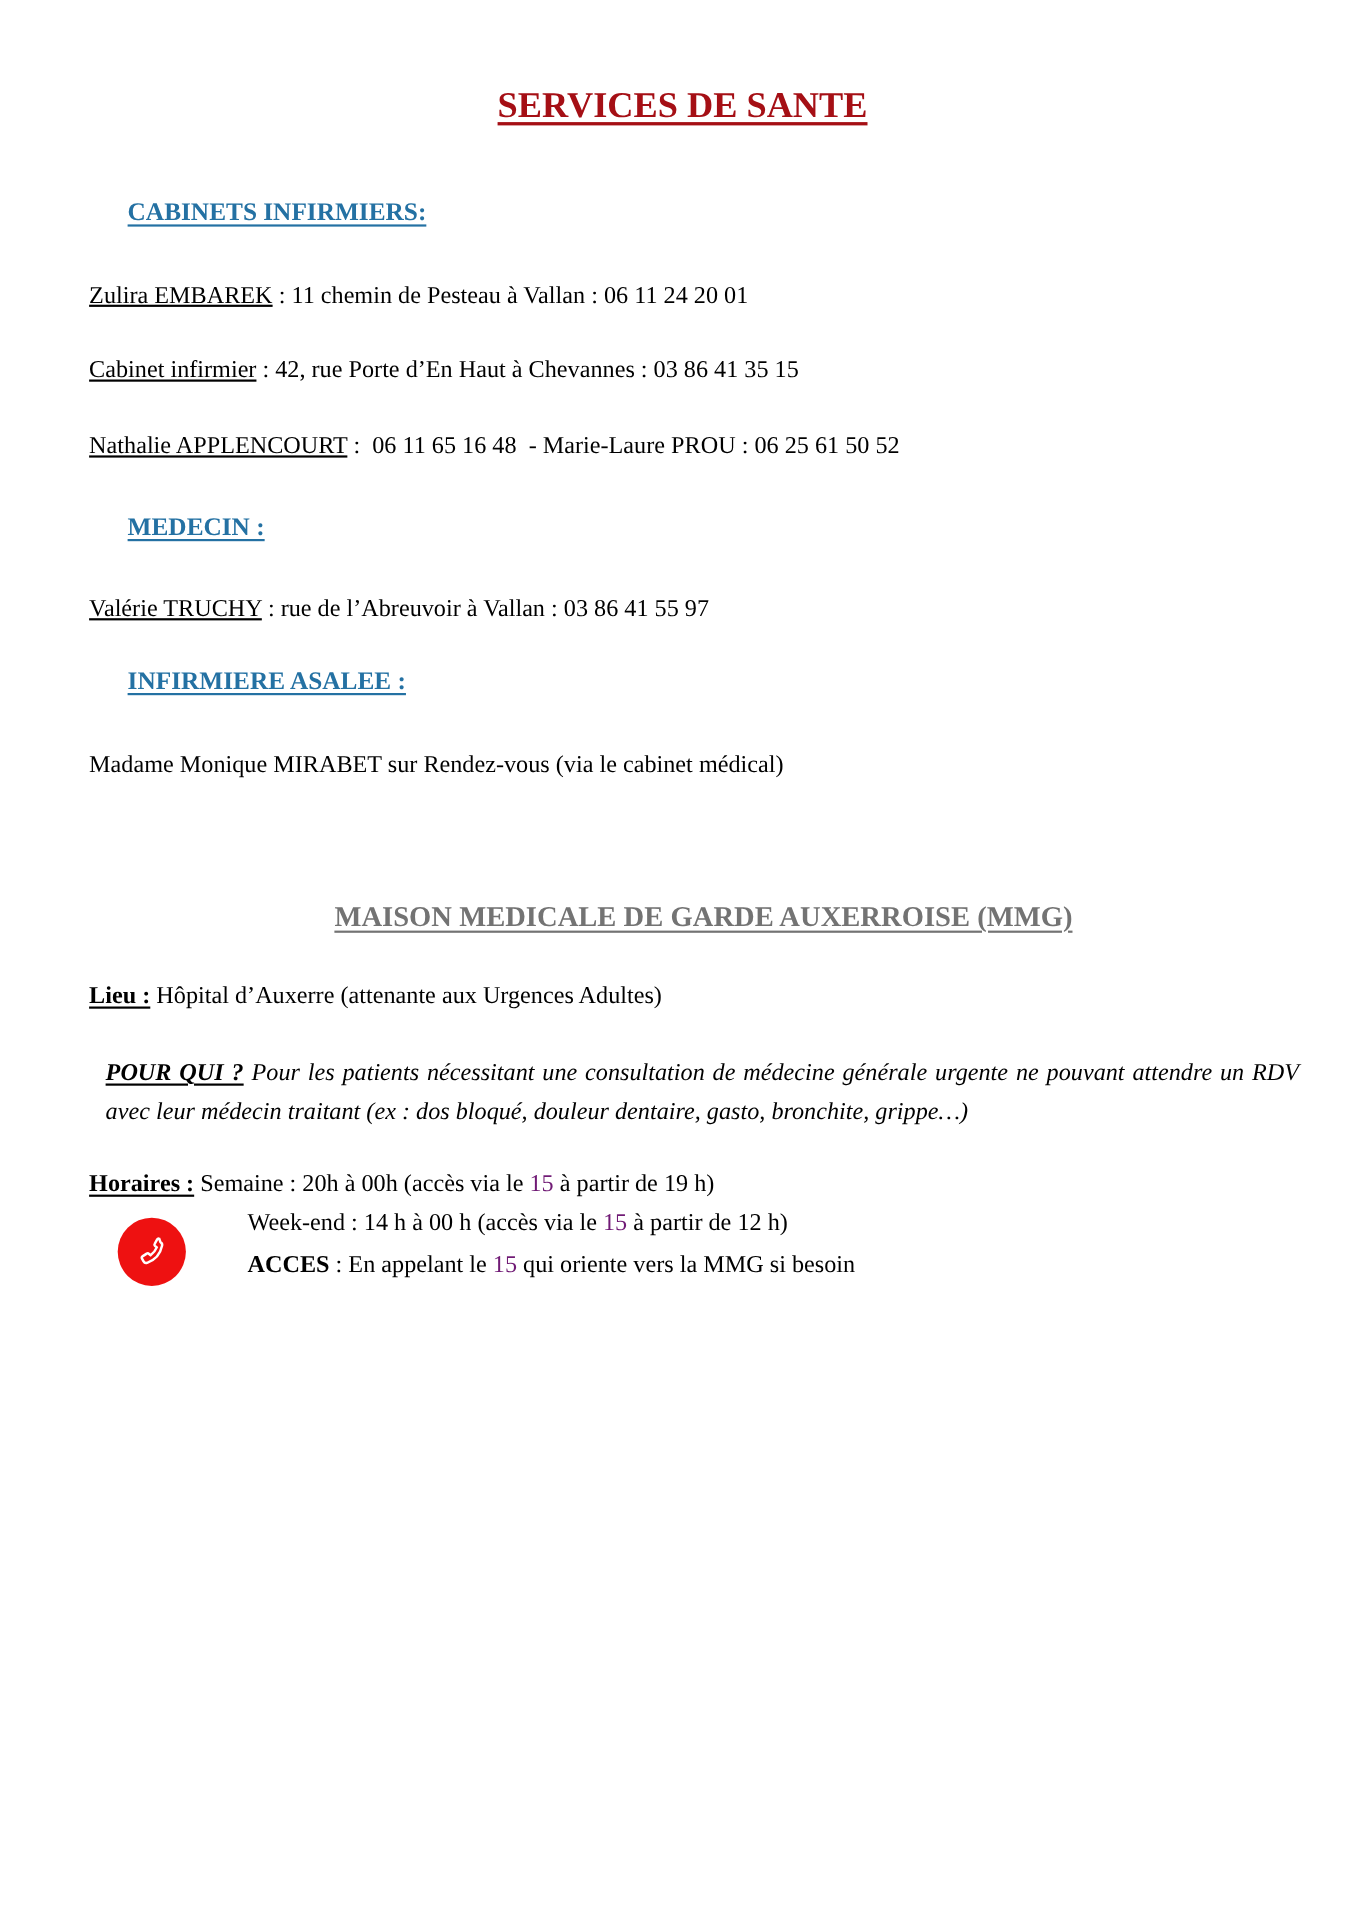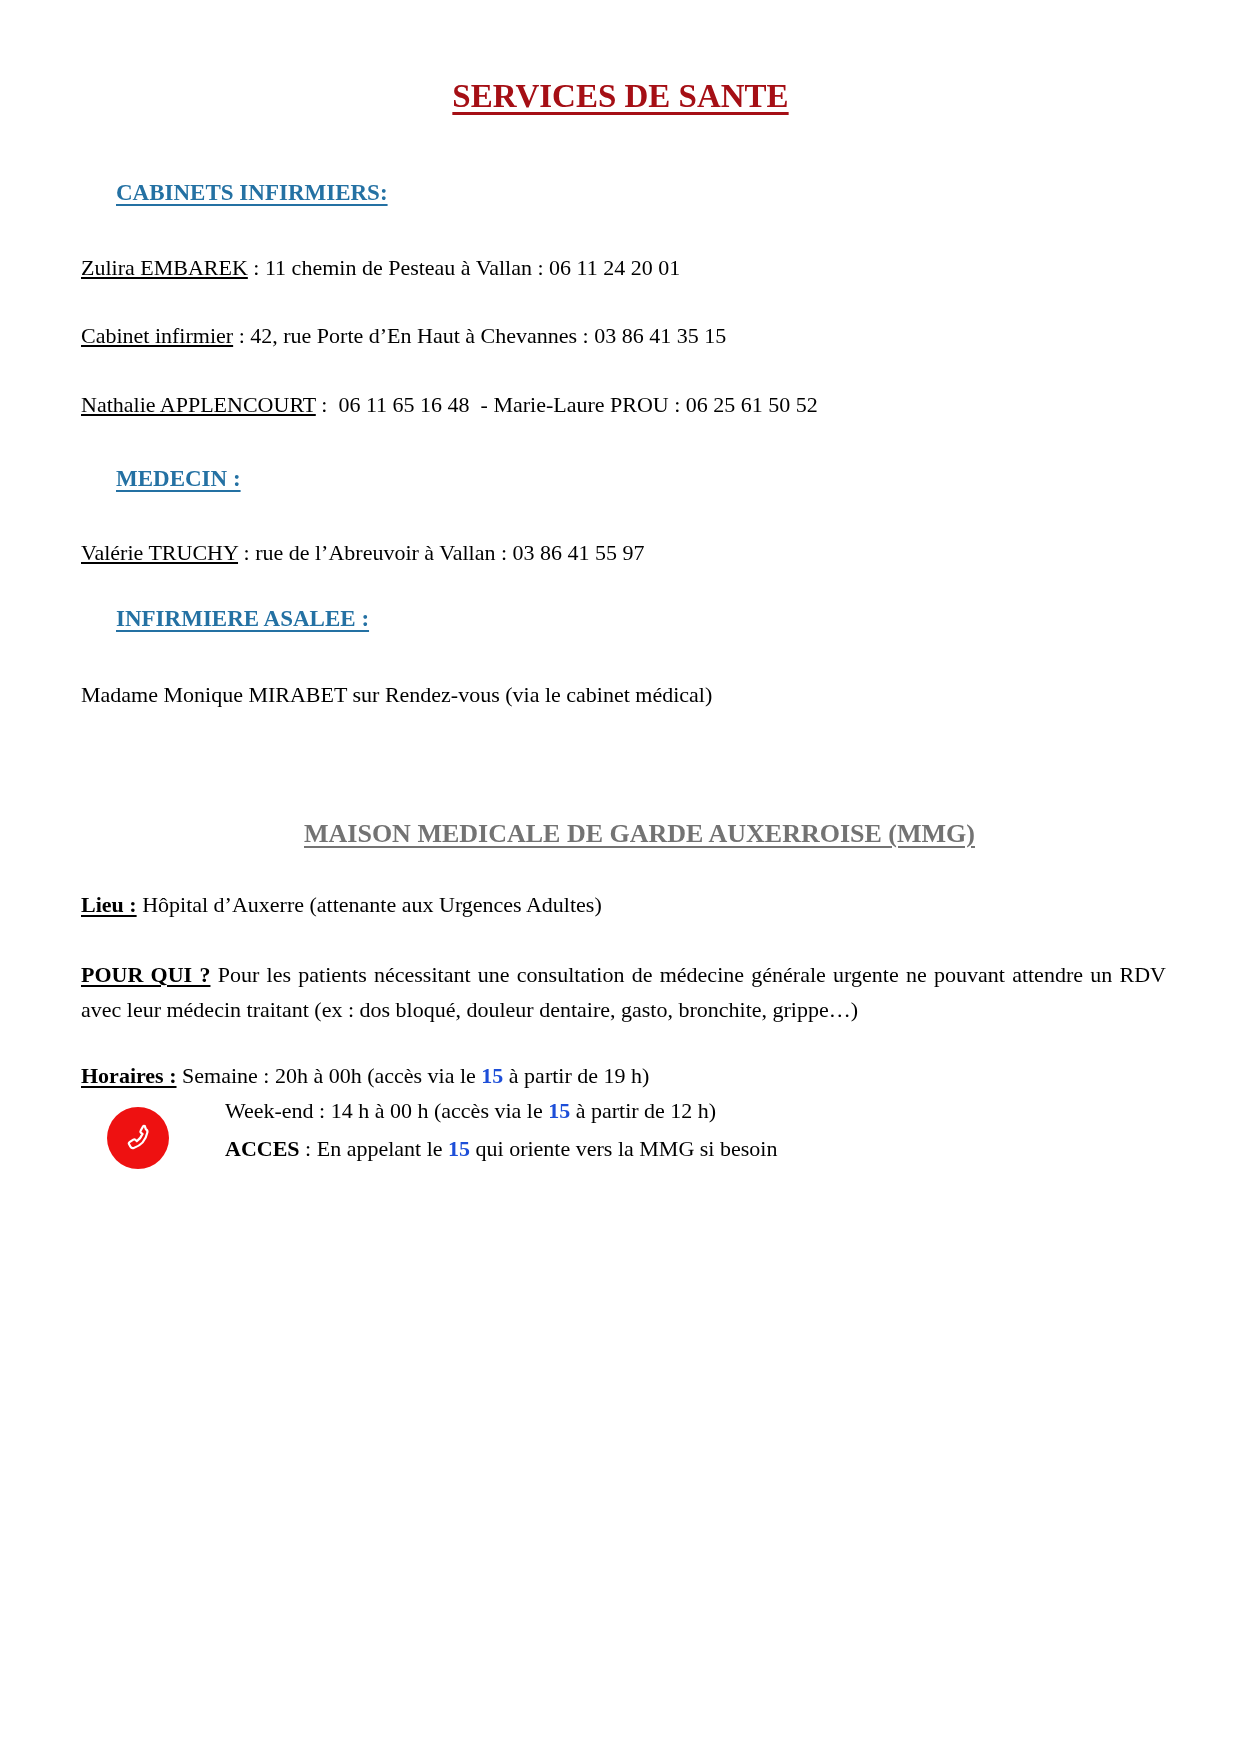--- a/index.html
+++ b/index.html
@@ -9,22 +9,22 @@
   .title { left: 0; width: 1241px; text-align: center; top: 78px;
            font-size: 33px; font-weight: bold; color: #a50f15;
            text-decoration: underline; text-decoration-thickness: 3px; text-underline-offset: 5px; }
   .h-blue { font-size: 23px; font-weight: bold; color: #2471a3;
             text-decoration: underline; text-decoration-thickness: 2px; text-underline-offset: 4px; left: 81px; margin-left: 35px; }
   .h-green { left: 0; width: 1241px; text-align: center; font-size: 26px; font-weight: bold; color: #737373;
              text-decoration: underline; text-decoration-thickness: 2px; text-underline-offset: 4px; padding-left: 19px; }
   .line { left: 81px; font-size: 22px; }
   .u { text-decoration: underline; margin-top: 48px; }
   .lbl { font-weight: bold; text-decoration: underline; text-decoration-thickness: 2px; text-underline-offset: 3px; margin-top: 36px; }
-  .red15 { color: #1d4ed8; font-weight: bold; }
-  .just { left: 81px; width: 1085px; font-size: 22px; line-height: 35px; white-space: normal; text-align: justify; }
+  .red15 { color: #701a75; font-weight: normal; }
+  .just { left: 96px; width: 1085px; font-size: 22px; line-height: 35px; white-space: normal; text-align: justify; font-style: italic; }
   .indent { left: 225px; font-size: 22px; }
   .phone { left: 107px; top: 1107px; width: 62px; height: 62px; border-radius: 50%; background: #ee1111;
            display: flex; align-items: center; justify-content: center; }
 </style>
 </head>
 <body>
 
 <div class="abs title">SERVICES DE SANTE</div>
 
 <div class="abs h-blue" style="top:180px">CABINETS INFIRMIERS:</div>

